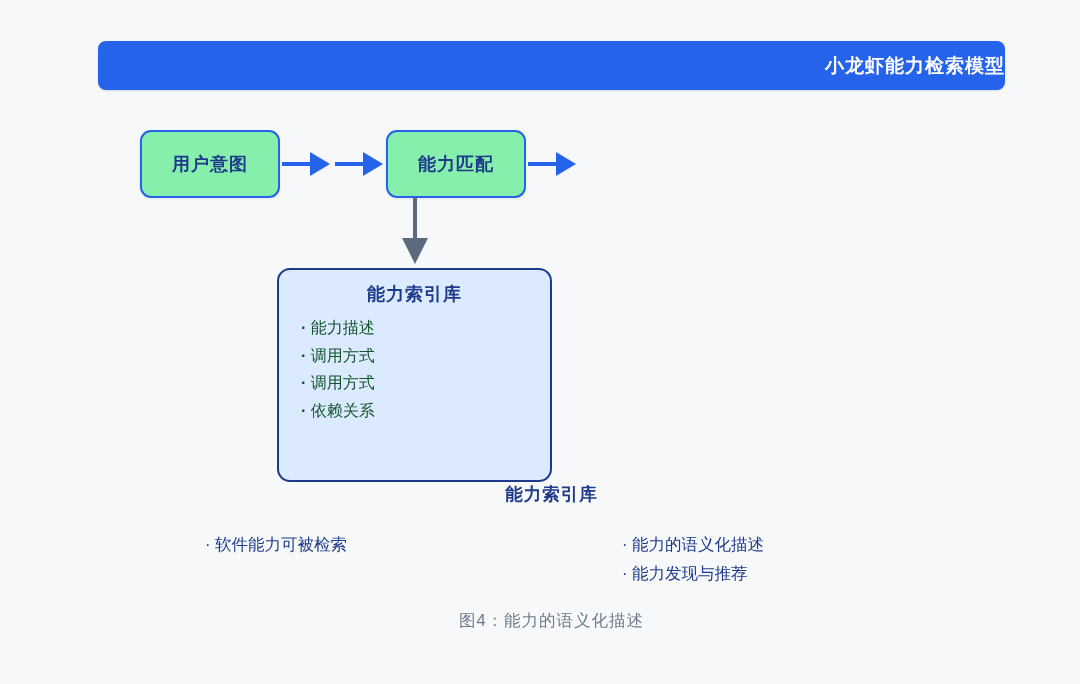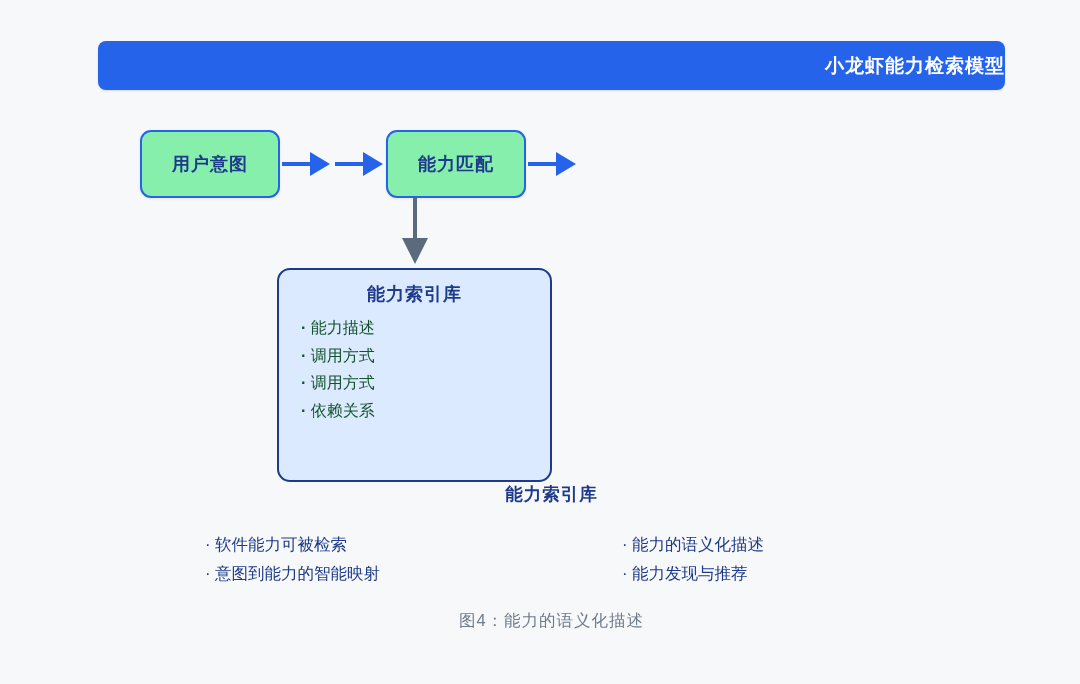--- a/index.html
+++ b/index.html
@@ -204,21 +204,20 @@
       <li>调用方式</li>
       <li>依赖关系</li>
     </ul>
   </div>
 
   <div class="core-section">
     <div class="core-title">能力索引库</div>
     <div class="core-columns">
       <ul class="core-col core-col-left">
         <li>软件能力可被检索</li>
-        <li>意图到能力的智能映射</li>
       </ul>
       <ul class="core-col core-col-right">
         <li>能力的语义化描述</li>
         <li>能力发现与推荐</li>
       </ul>
     </div>
   </div>
 
   <div class="caption">图4：能力的语义化描述</div>
 

